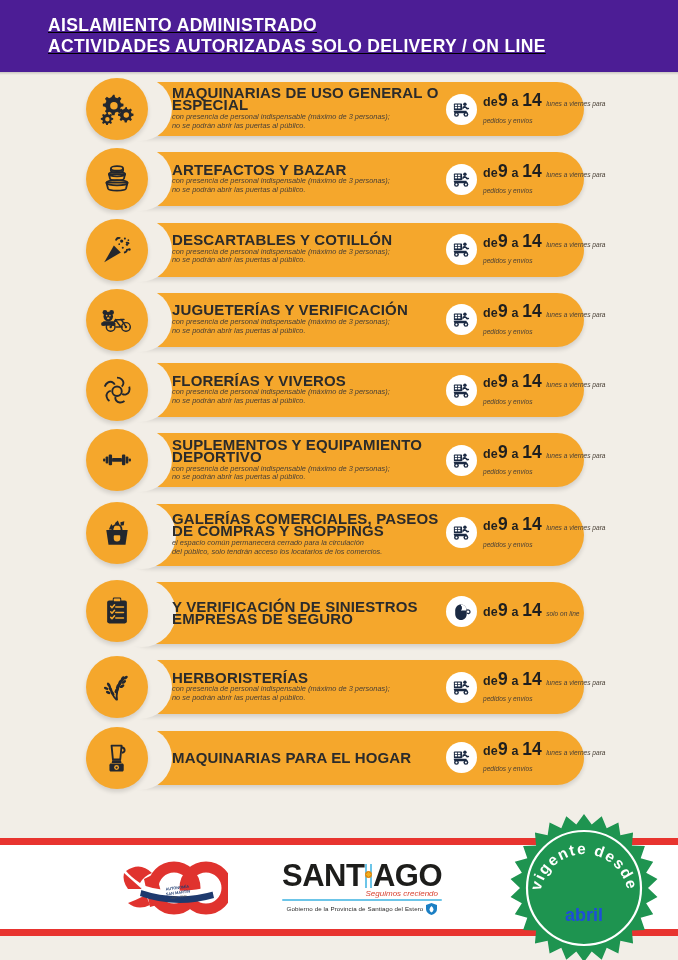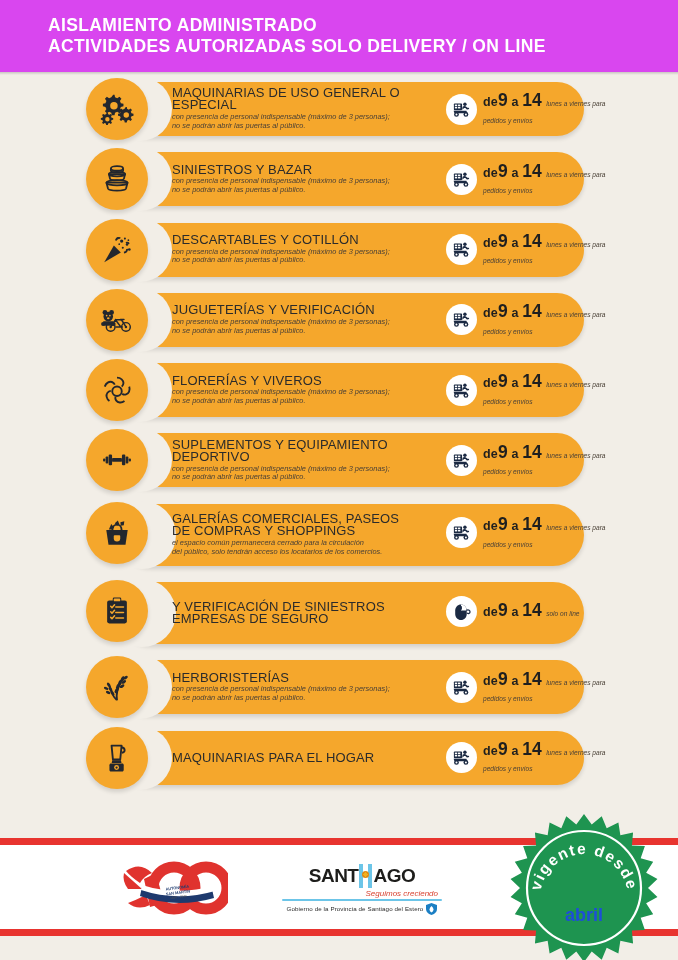--- a/index.html
+++ b/index.html
@@ -7,22 +7,22 @@
   body {
     font-family:"Liberation Sans", sans-serif;
     background:#f2eee7;
     position:relative;
     overflow:hidden;
   }
 
   
   .header{
     position:absolute; left:0; top:0; width:678px; height:72px;
-    background:#d946ef;
-    display:flex; align-items:center;
+    background:#4c1d95;
+    display:flex; align-items:center;text-decoration:underline;
   }
   .header-titles{ padding-left:48px; }
   .header-titles .ln{
     color:#ffffff;
     font-weight:bold;
     font-size:17.5px;
     letter-spacing:.35px;
     line-height:21px;
     white-space:nowrap;
   }
@@ -78,22 +78,22 @@
 
   
   .txt{
     position:absolute; left:172px; top:0;
     width:268px; height:100%;
     display:flex; flex-direction:column; justify-content:center;
     z-index:4;
   }
   .title{
     color:#2b2b2b;
-    font-weight:normal;
-    font-size:13px;
+    font-weight:bold;
+    font-size:15px;
     letter-spacing:.15px;
     line-height:12.2px;
   }
   .subtitle{
     color:#4a4036;
     font-style:italic;
     font-size:7.4px;
     line-height:8.8px;
     margin-top:1.5px;
   }
@@ -155,21 +155,21 @@
     position:absolute; left:30px; top:27px;
     width:64px; text-align:center;
     font-size:3.9px; font-weight:bold; color:#1e3a6e; line-height:4.6px;
     transform:rotate(-7deg);
   }
   .logo200 .bicent-sub{ font-size:3.2px; font-weight:normal; color:#555; }
 
   .logoSgo{ width:160px; }
   .sgo-word{
     display:flex; align-items:center; justify-content:center;
-    font-weight:bold; font-size:19px; letter-spacing:-.5px; color:#1d1d1b;
+    font-weight:bold; font-size:31px; letter-spacing:-.5px; color:#1d1d1b;
     line-height:28px;
   }
   .sgo-flag{
     display:inline-block; width:13px; height:24px;
     background:linear-gradient(to right,#6cc5e8 0 33%,#ffffff 33% 66%,#6cc5e8 66% 100%);
     position:relative; margin:0 1px;
   }
   .sgo-flag::after{
     content:""; position:absolute; left:50%; top:7px;
     width:7px; height:7px; margin-left:-3.5px;
@@ -277,21 +277,21 @@
     <path d="M10.5 14.2h19l-1.3 5.4c-.3 1.2-3.7 2.1-8.2 2.1s-7.9-.9-8.2-2.1z"></path>
     <ellipse cx="20" cy="14.2" rx="9.5" ry="2.7"></ellipse>
     <path d="M7.6 24.3h24.8l-1.8 6.9c-.4 1.4-4.8 2.5-10.6 2.5s-10.2-1.1-10.6-2.5z"></path>
     <ellipse cx="20" cy="24.3" rx="12.4" ry="3.1"></ellipse>
     </g>
           </svg>
         </span>
      </div>
      <div class="txt">
        <div class="title">
-          <div>SINIESTROS Y BAZAR</div>
+          <div>ARTEFACTOS Y BAZAR</div>
         </div>
        <div class="subtitle">con presencia de personal indispensable (máximo de 3 personas);<br>no se podrán abrir las puertas al público.</div>
      </div>
      <div class="sched">
        <span class="sched-ico">
           <svg viewBox="0 0 40 40">
             <g fill="#1b2a43">
     <rect x="5.5" y="8.5" width="15.5" height="13" rx="1.4"></rect>
     <rect x="7.4" y="10.6" width="4.4" height="3" fill="#ffffff"></rect>
     <rect x="13.4" y="10.6" width="4.4" height="3" fill="#ffffff"></rect>

